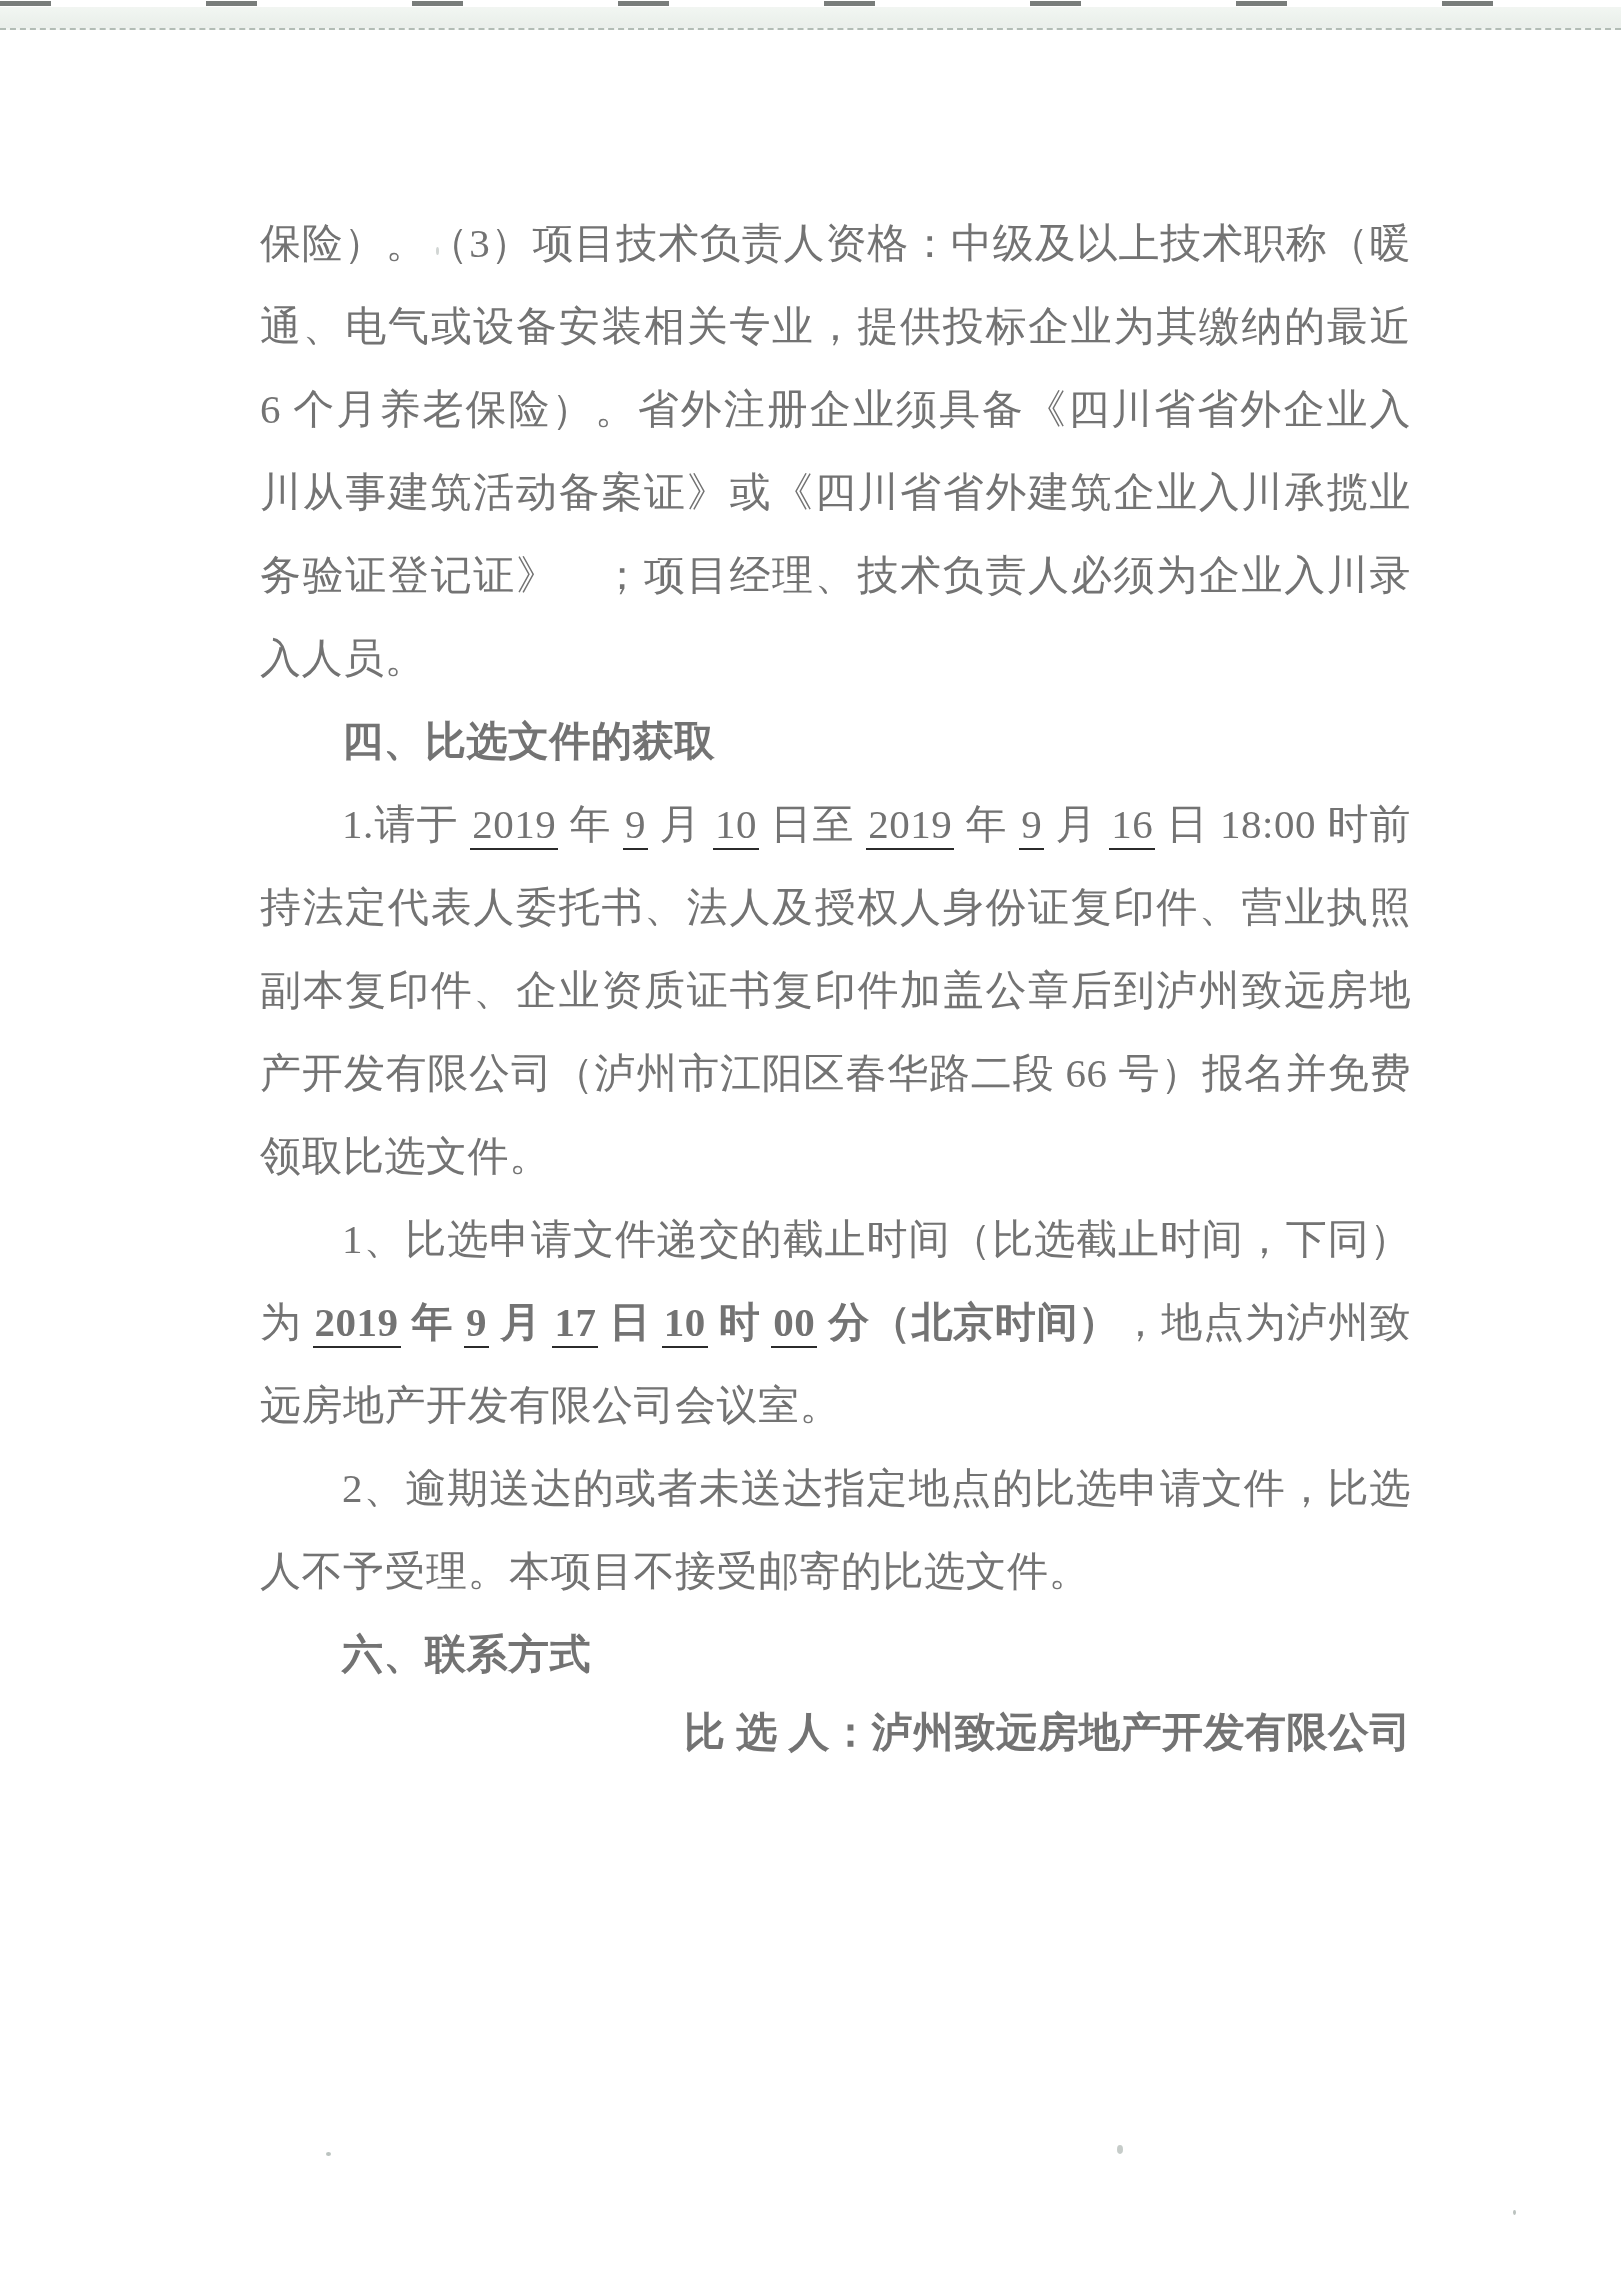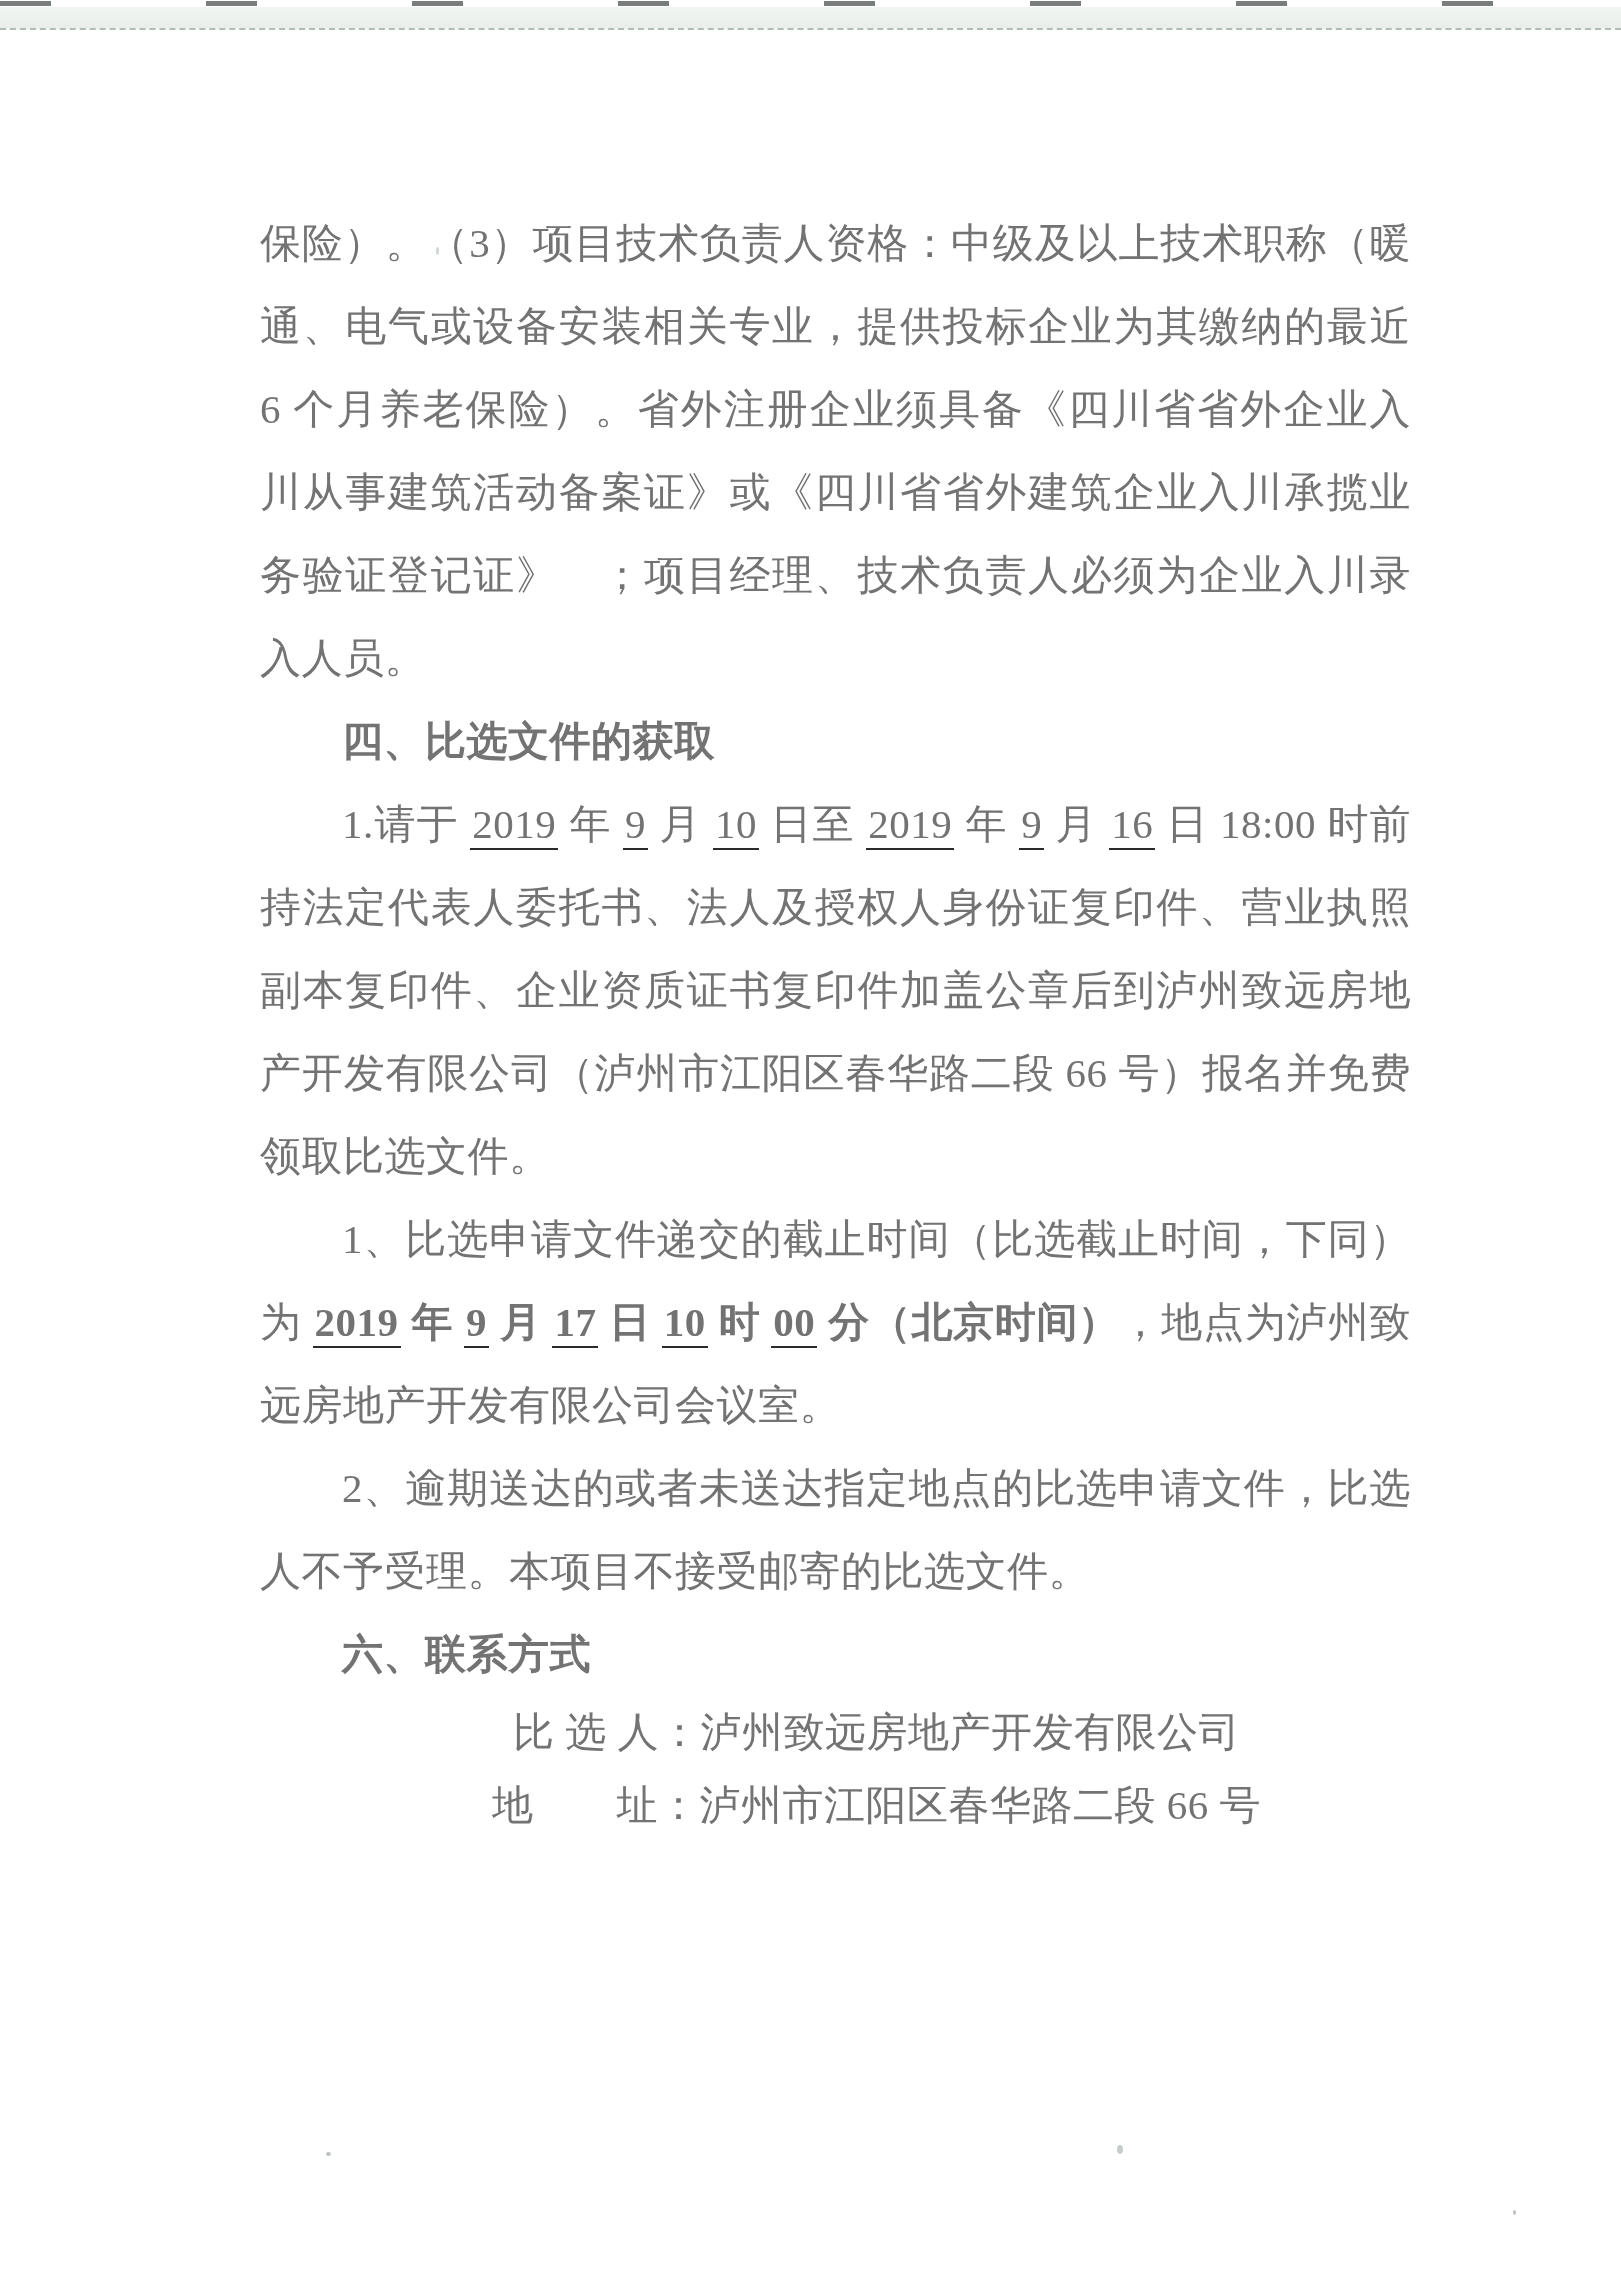--- a/index.html
+++ b/index.html
@@ -57,21 +57,21 @@
   }
   .p {
     margin: 0;
     font-size: 41px;
     line-height: 83px;
     text-align: justify;
     letter-spacing: 0.5px;
   }
   .indent { text-indent: 82px; }
   .heading { font-weight: bold; text-indent: 82px; text-align: left; }
-  .contact { line-height: 73px; text-indent: 82px; text-align: center; }
+  .contact { line-height: 73px; text-indent: 82px; text-align: right; font-weight: bold; }
   .u {
     border-bottom: 2.9px solid #2b2b2b;
     padding: 0 2px 1px 2px;
   }
   .b { font-weight: bold; }
 </style>
 </head>
 <body>
 
 <div class="scan-dashes"></div>
@@ -82,15 +82,14 @@
 <div class="speck speck-4"></div>
 
 <main class="doc" style="color: #737373;">
   <p class="p"><span>保险）。（3）项目技术负责人资格：中级及以上技术职称（暖通、电气或设备安装相关专业，提供投标企业为其缴纳的最近 6 个月养老保险）。省外注册企业须具备《四川省省外企业入川从事建筑活动备案证》或《四川省省外建筑企业入川承揽业务验证登记证》　；项目经理、技术负责人必须为企业入川录入人员。</span></p>
   <p class="p heading"><span class="b">四、比选文件的获取</span></p>
   <p class="p indent"><span>1.请于 </span><span class="u">2019</span><span> 年 </span><span class="u">9</span><span> 月 </span><span class="u">10</span><span> 日至 </span><span class="u">2019</span><span> 年 </span><span class="u">9</span><span> 月 </span><span class="u">16</span><span> 日 18:00 时前持法定代表人委托书、法人及授权人身份证复印件、营业执照副本复印件、企业资质证书复印件加盖公章后到泸州致远房地产开发有限公司（泸州市江阳区春华路二段 66 号）报名并免费领取比选文件。</span></p>
   <p class="p indent"><span>1、比选申请文件递交的截止时间（比选截止时间，下同）为 </span><span class="u b">2019</span><span class="b"> 年 </span><span class="u b">9</span><span class="b"> 月 </span><span class="u b">17</span><span class="b"> 日 </span><span class="u b">10</span><span class="b"> 时 </span><span class="u b">00</span><span class="b"> 分（北京时间）</span><span>，地点为泸州致远房地产开发有限公司会议室。</span></p>
   <p class="p indent"><span>2、逾期送达的或者未送达指定地点的比选申请文件，比选人不予受理。本项目不接受邮寄的比选文件。</span></p>
   <p class="p heading"><span class="b">六、联系方式</span></p>
   <p class="p contact"><span>比 选 人：泸州致远房地产开发有限公司</span></p>
-  <p class="p contact"><span>地　　址：泸州市江阳区春华路二段 66 号</span></p>
 </main>
 
 
 </body></html>

